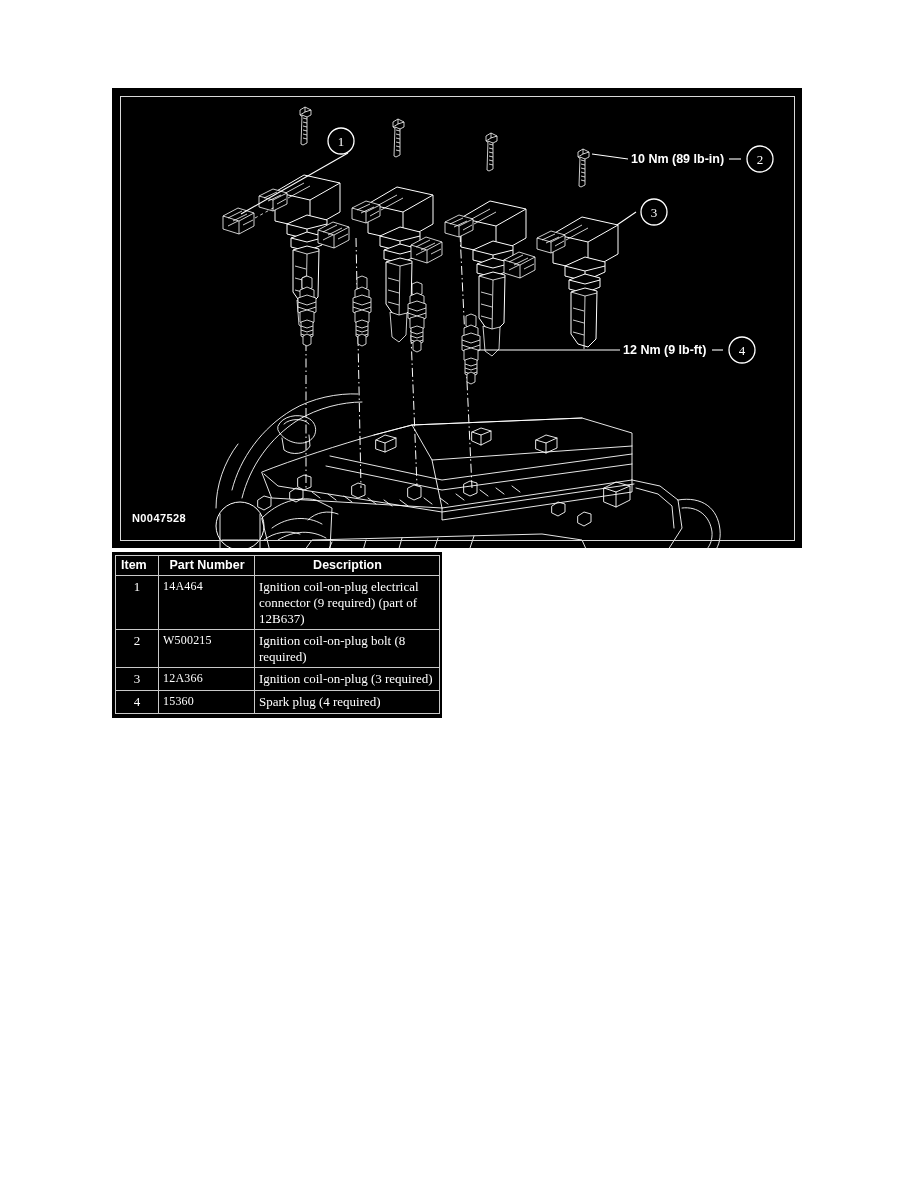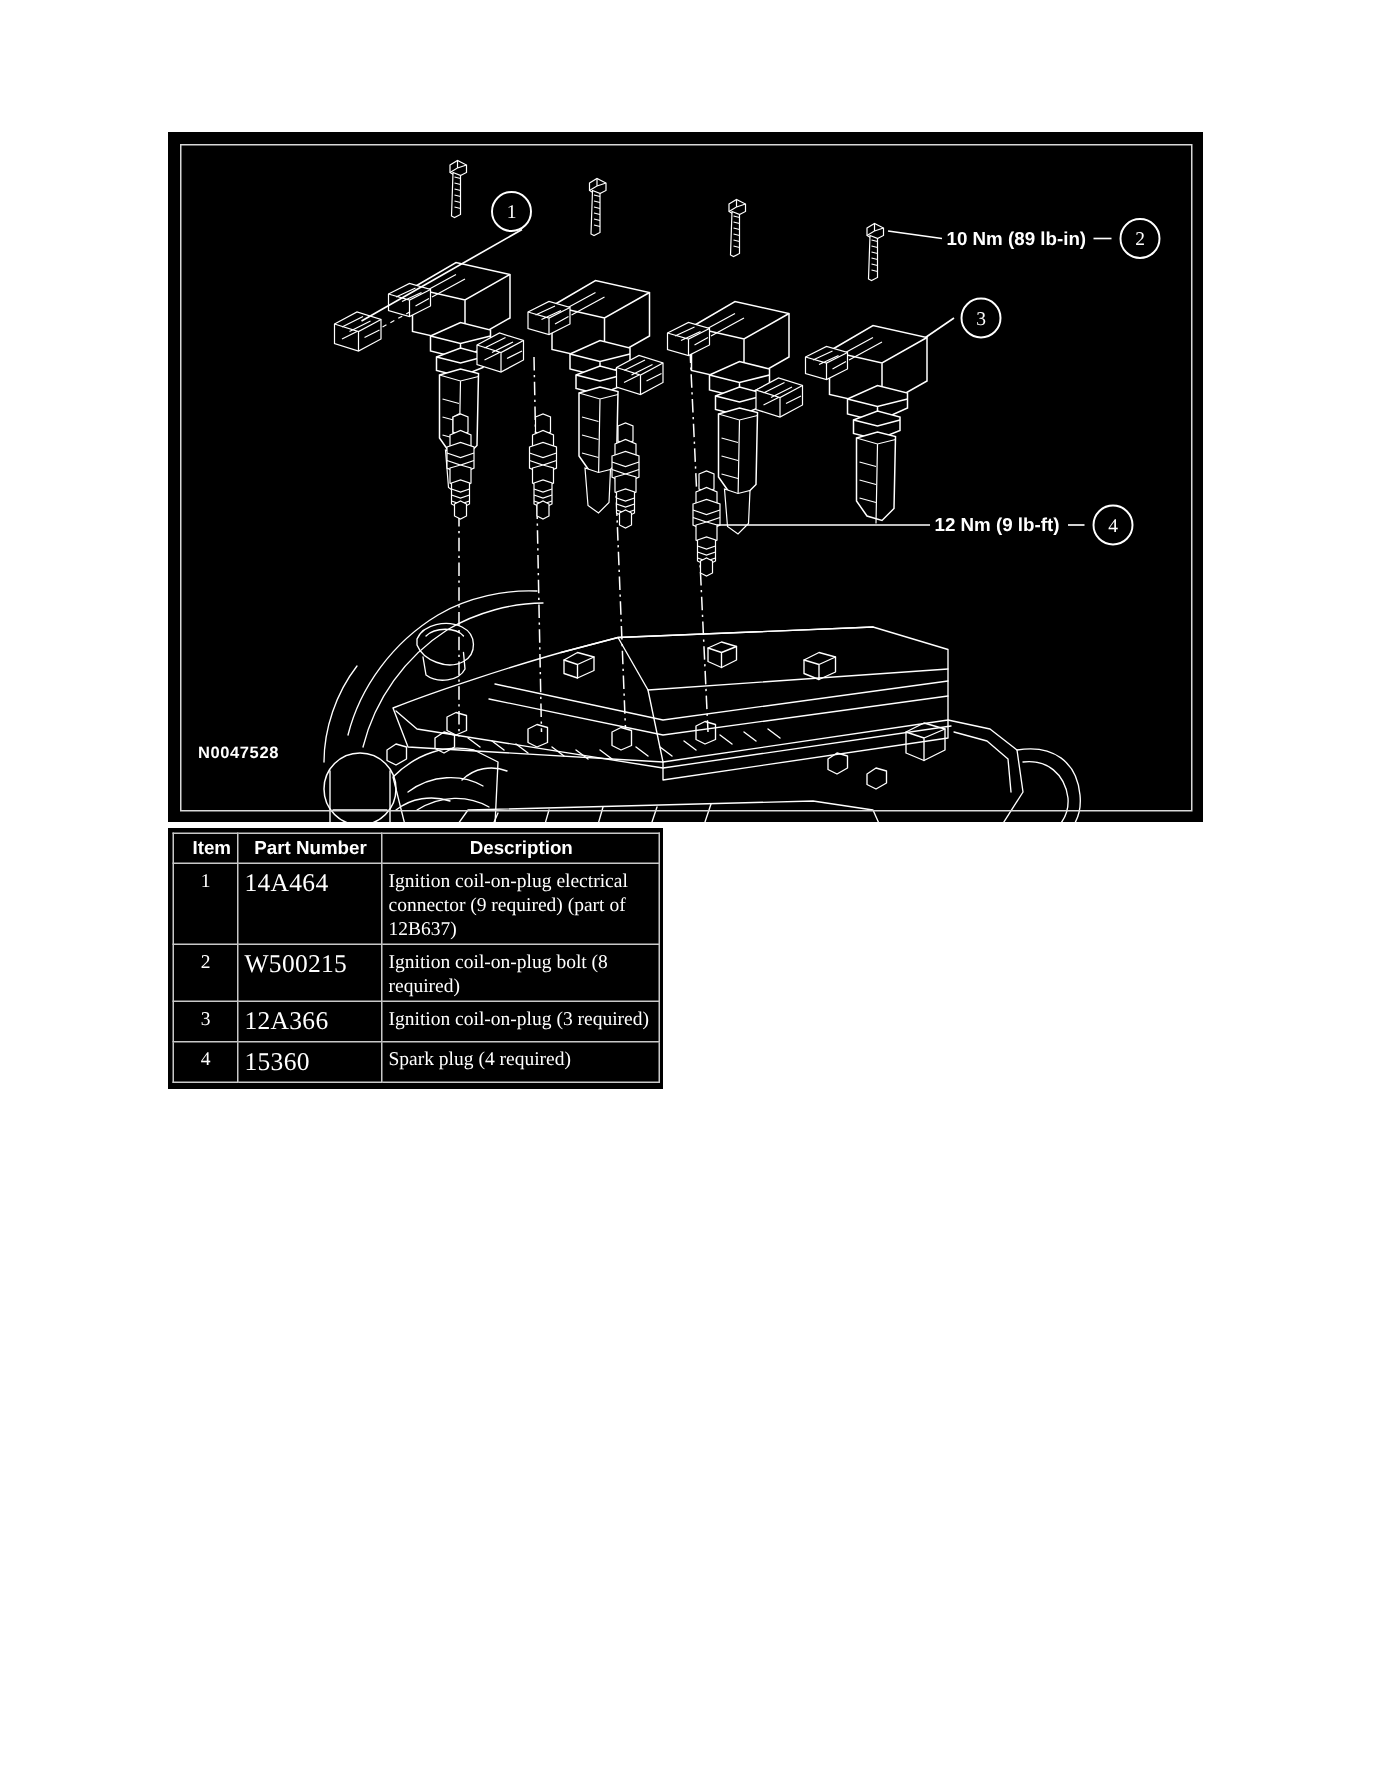--- a/index.html
+++ b/index.html
@@ -40,21 +40,21 @@
     position: absolute;
     left: 0;
     top: 0;
     width: 690px;
     height: 460px;
     display: block;
   }
   #figure-id {
     position: absolute;
     left: 20px;
-    top: 408px;
+    top: 424px;
     color: #ffffff;
     font-family: "Liberation Sans", sans-serif;
     font-size: 11px;
     font-weight: bold;
     letter-spacing: 0.4px;
     white-space: nowrap;
   }
 
   
   #parts-table-wrap {
@@ -85,30 +85,30 @@
     box-sizing: border-box;
   }
   table.parts th {
     font-family: "Liberation Sans", sans-serif;
     font-weight: bold;
     font-size: 12.5px;
     text-align: center;
     padding: 2px 4px 3px 5px;
     line-height: 1.15;
   }
-  table.parts th.th-item { text-align: right; }
+  table.parts th.th-item { text-align: left; }
   table.parts td.cell-item {
     font-family: "Liberation Serif", serif;
     font-size: 13px;
     text-align: center;
     padding-top: 3px;
   }
   table.parts td.cell-part {
     font-family: "Liberation Serif", serif;
-    font-size: 17px;
+    font-size: 12px;
     padding-top: 3px;
     letter-spacing: 0.2px;
   }
   table.parts td.cell-desc {
     font-family: "Liberation Serif", serif;
     font-size: 13px;
     line-height: 1.2;
     padding-top: 3px;
   }
 

